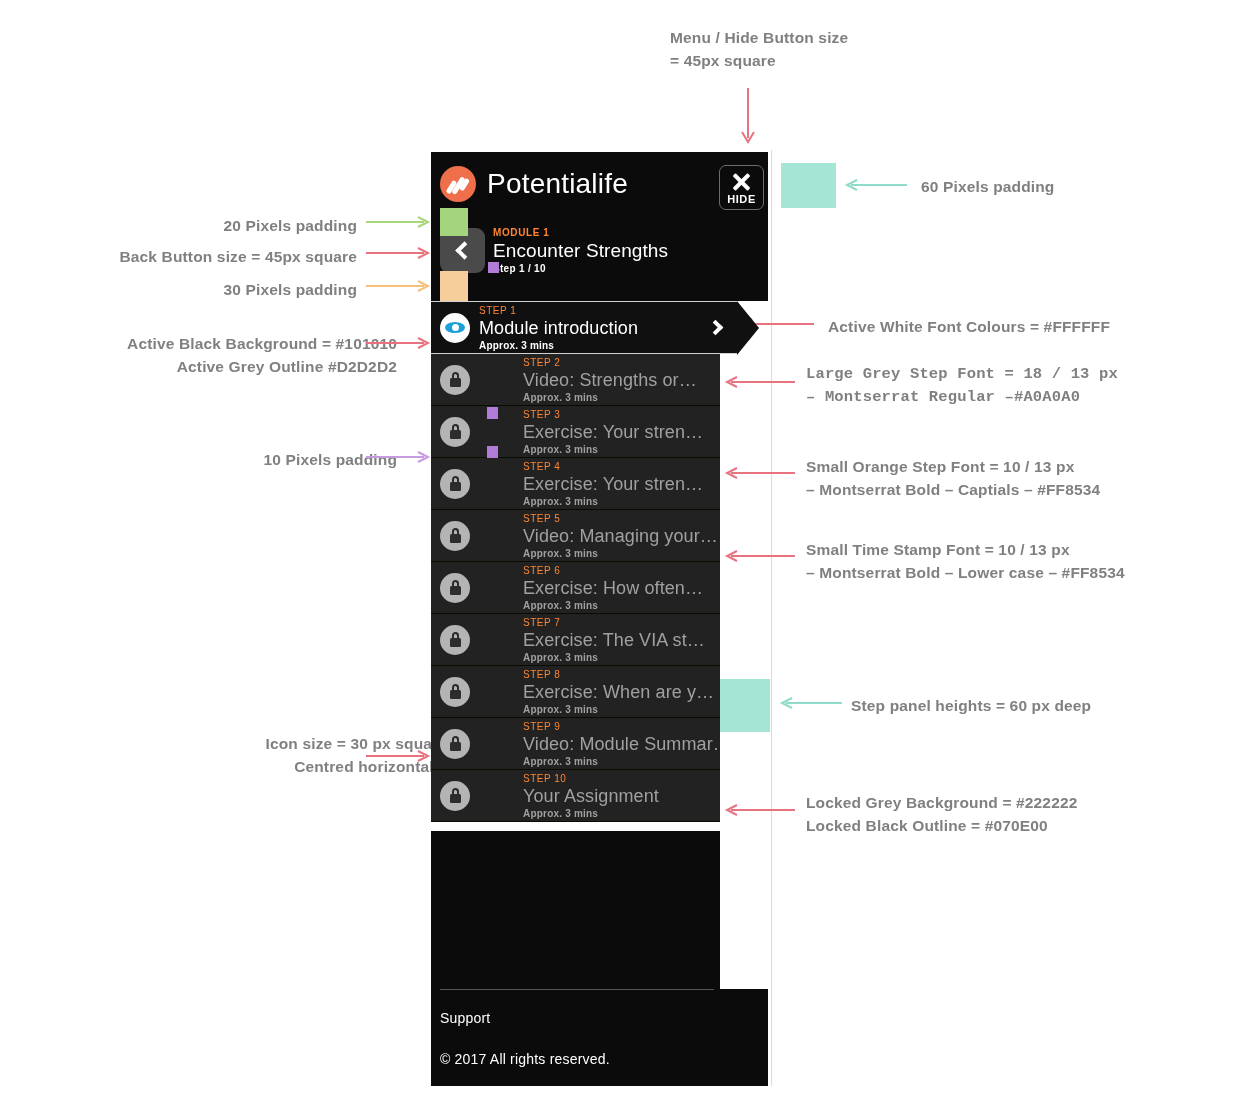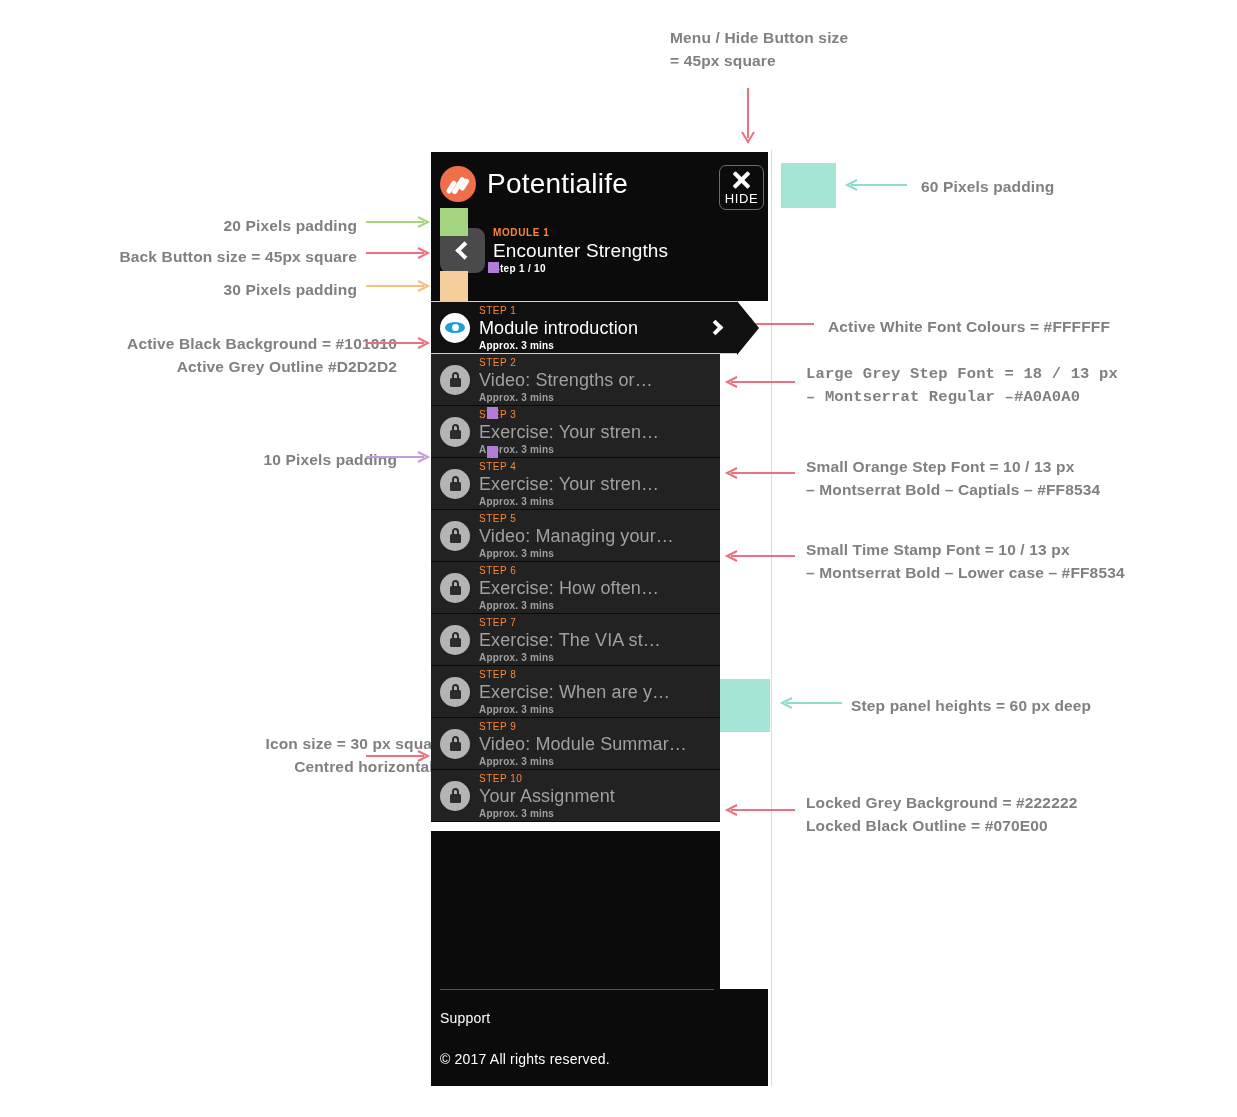--- a/index.html
+++ b/index.html
@@ -119,22 +119,22 @@
     position: absolute;
     left: 0; top: 9px;
     width: 21px; height: 4px;
     background: #ffffff;
     border-radius: 1px;
   }
   .hide-x::before { transform: rotate(45deg); }
   .hide-x::after  { transform: rotate(-45deg); }
   .hide-label {
     color: #ffffff;
-    font-size: 13px;
-    font-weight: normal;
+    font-size: 11px;
+    font-weight: bold;
     letter-spacing: 0.6px;
   }
 
   
   .module-row {
     position: absolute;
     left: 9px; top: 74px;
     display: flex;
     align-items: center;
   }
@@ -188,21 +188,21 @@
     position: relative;
     height: 53px;
     display: flex;
     align-items: center;
     padding-left: 9px;
     background: #222222;
     border-top: 1px solid #070e00;
     border-bottom: 1px solid #070e00;
     cursor: pointer;
   }
-  .step + .step { margin-top: -1px; }
+  .step + .step { margin-top: -1px; gap: 44px; }
 
   .step.active {
     background: #101010;
     border-top: 1px solid #d2d2d2;
     border-bottom: 1px solid #d2d2d2;
     width: 306px;
     z-index: 3;
   }
   
   .step.active::after {

